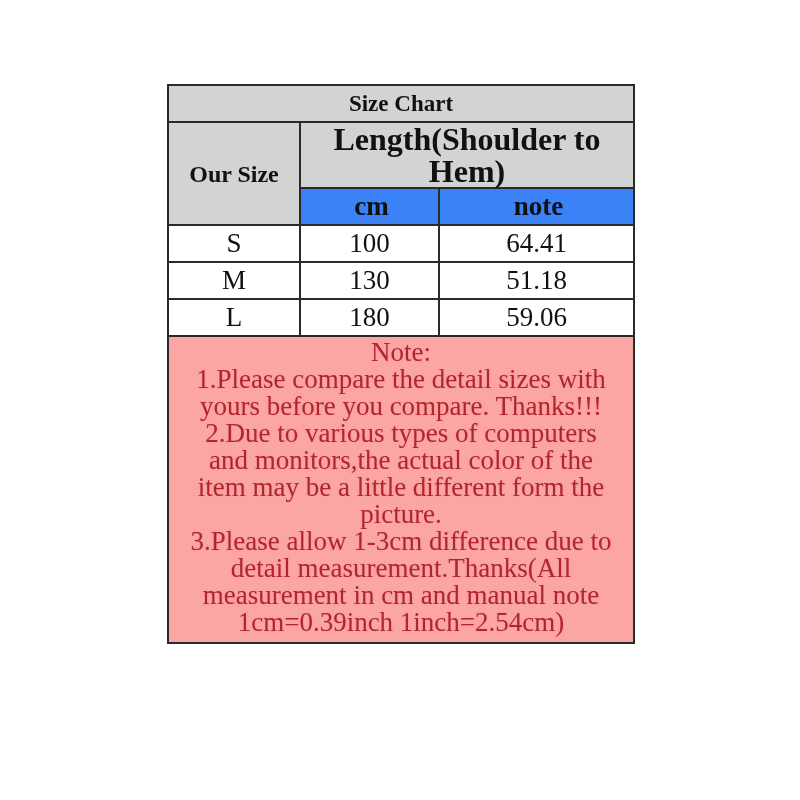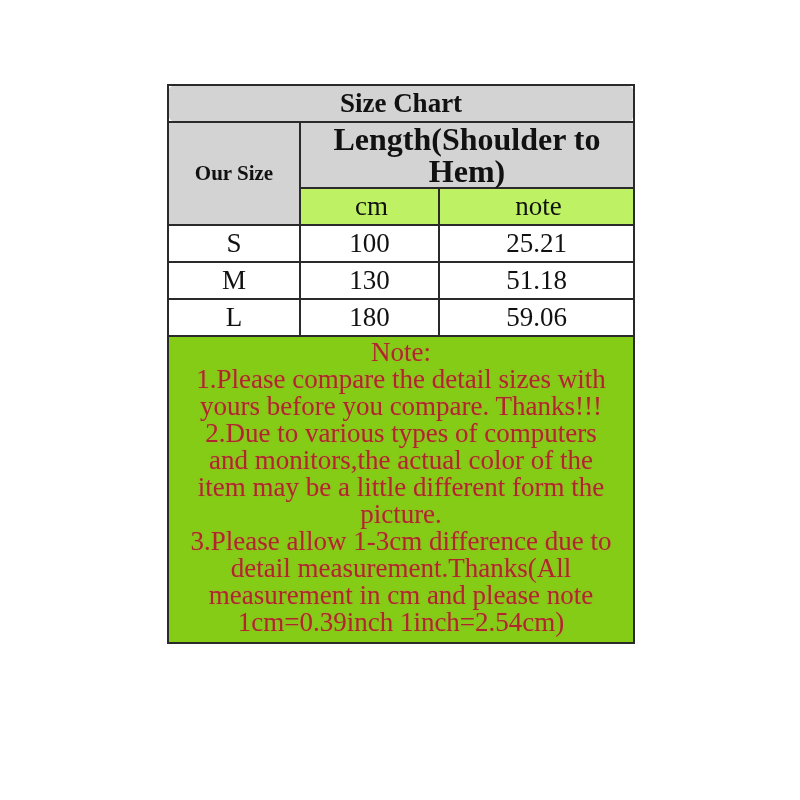--- a/index.html
+++ b/index.html
@@ -32,46 +32,45 @@
       text-align: center;
       vertical-align: middle;
       line-height: 1;
     }
     .hdr {
       background: #d3d3d3;
       font-weight: bold;
     }
     .title-cell {
       height: 35px;
-      font-size: 27px;
-      border-radius: 8px;
+      font-size: 23px;
     }
     .oursize-cell {
-      font-size: 21px;
+      font-size: 24px;
     }
     .length-cell {
       height: 35px;
       font-size: 32px;
     }
     .unit-cell {
-      background: #bef264;
-      font-weight: normal;
+      background: #3b82f6;
+      font-weight: bold;
       font-size: 27px;
       text-align: center;
       padding-left: 4px !important;
       height: 35px;
     }
     .data-cell {
       height: 35px;
       font-size: 27px;
       font-weight: normal;
       background: #ffffff;
     }
     .note-cell {
-      background: #84cc16;
+      background: #fca5a5;
       color: #b0262c;
       font-size: 27px;
       line-height: 36.6px;
       padding: 2px 6px 6px 6px !important;
       text-shadow: 0 0 2px rgba(230, 120, 120, 0.35);
     }
     .note-line {
       display: block;
       white-space: nowrap;
     }
@@ -94,21 +93,21 @@
       <td rowspan="2" class="hdr oursize-cell">Our Size</td>
       <td colspan="2" class="hdr length-cell">Length(Shoulder to Hem)</td>
     </tr>
     <tr>
       <td class="unit-cell">cm</td>
       <td class="unit-cell">note</td>
     </tr>
     <tr>
       <td class="data-cell">S</td>
       <td class="data-cell">100</td>
-      <td class="data-cell">25.21</td>
+      <td class="data-cell">64.41</td>
     </tr>
     <tr>
       <td class="data-cell">M</td>
       <td class="data-cell">130</td>
       <td class="data-cell">51.18</td>
     </tr>
     <tr>
       <td class="data-cell">L</td>
       <td class="data-cell">180</td>
       <td class="data-cell">59.06</td>
@@ -117,19 +116,19 @@
       <td colspan="3" class="note-cell">
         <span class="note-line">Note:</span>
         <span class="note-line">1.Please compare the detail sizes with</span>
         <span class="note-line">yours before you compare. Thanks!!!</span>
         <span class="note-line">2.Due to various types of computers</span>
         <span class="note-line">and monitors,the actual color of the</span>
         <span class="note-line">item may be a little different form the</span>
         <span class="note-line">picture.</span>
         <span class="note-line">3.Please allow 1-3cm difference due to</span>
         <span class="note-line">detail measurement.Thanks(All</span>
-        <span class="note-line">measurement in cm and please note</span>
+        <span class="note-line">measurement in cm and manual note</span>
         <span class="note-line">1cm=0.39inch 1inch=2.54cm)</span>
       </td>
     </tr>
   </tbody>
     </table>
 </div>
 
 </body></html>

